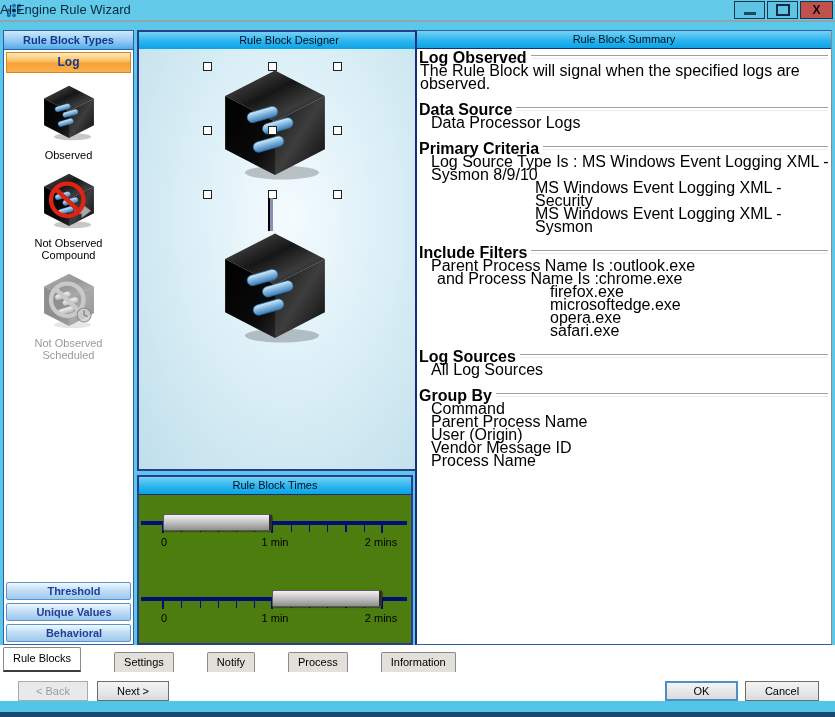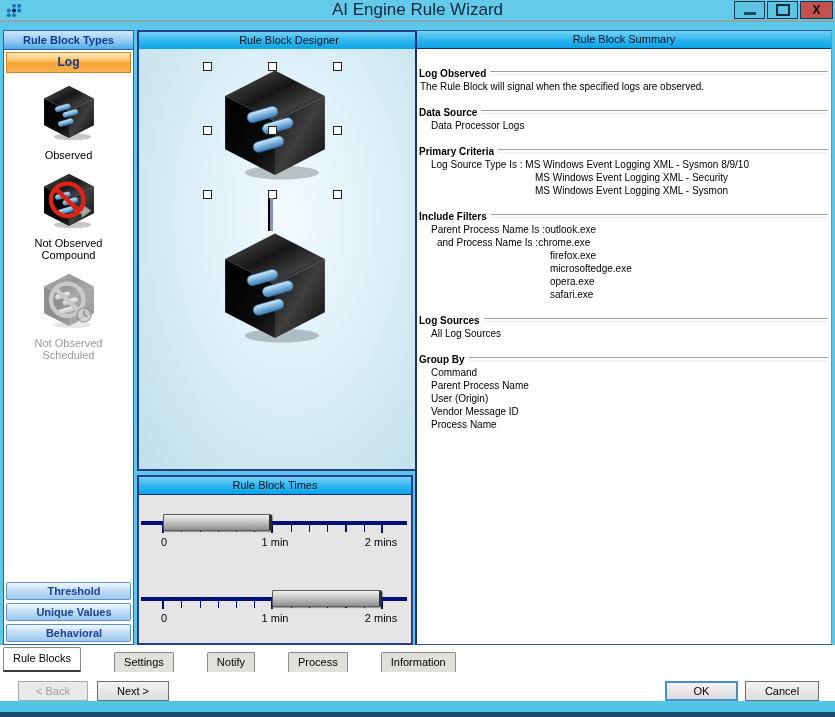--- a/index.html
+++ b/index.html
@@ -2,22 +2,22 @@
 <html><head>
 <meta charset="utf-8">
 <style>
   html,body{margin:0;padding:0;background:#333;}
   .window{position:relative;width:835px;height:717px;background:#5BC8E9;
           font-family:"Liberation Sans",sans-serif;overflow:hidden;}
   
   .titlebar{position:absolute;left:0;top:0;width:835px;height:20px;background:#63CAE9;
             border-bottom:2px solid #93A3AA;}
   .app-logo{position:absolute;left:4px;top:2px;width:20px;height:17px;}
-  .win-title{position:absolute;left:0;right:0;top:0;height:20px;text-align:center;
-             font-size:17px;line-height:20px;color:#06283E;}
+  .win-title{position:absolute;left:0;right:0;top:0;height:20px;text-align:left;
+             font-size:13px;line-height:20px;color:#06283E;}
   .winbtns{position:absolute;right:2px;top:1px;display:flex;gap:2px;}
   .wbtn{width:31px;height:18px;border:1px solid #14364F;box-sizing:border-box;
         display:flex;align-items:center;justify-content:center;background:#5FC4E4;cursor:default;}
   .wbtn.close{width:33px;background:#C0514D;color:#120A0A;font-weight:bold;font-size:12px;}
   .glyph-min{width:12px;height:3px;background:#1C4A60;margin-top:6px;}
   .glyph-max{width:10px;height:8px;border:2px solid #102B42;}
   
   .hdr-cyan{height:17px;background:linear-gradient(180deg,#74D2F5 0%,#2DB4EE 55%,#0AA4E6 100%);
             border-bottom:1px solid #1B2C7C;color:#012;font-size:11px;
             text-align:center;line-height:17px;}
@@ -43,34 +43,34 @@
   .panel-designer{position:absolute;left:137px;top:30px;width:304px;height:441px;
                   border:2px solid #2B3C8C;box-sizing:border-box;background:#fff;}
   .canvas{position:absolute;left:0;right:0;top:17px;bottom:0;
           background:radial-gradient(ellipse at 50% 40%,#F4FBFE 0%,#DFF1F8 40%,#BFDFEA 100%);}
   .hdl{position:absolute;width:9px;height:9px;background:#fff;border:1px solid #222;box-sizing:border-box;}
   .cube{position:absolute;width:116px;height:116px;}
   .connector{position:absolute;left:129px;top:149px;width:2px;height:33px;background:#000;
              border-right:3px solid #8890B4;}
   
   .panel-times{position:absolute;left:137px;top:475px;width:276px;height:170px;
-               border:2px solid #2B3C8C;box-sizing:border-box;background:#e5e5e5;}
+               border:2px solid #2B3C8C;box-sizing:border-box;background:#4d7c0f;}
   .track{position:absolute;left:2px;width:266px;height:4px;background:#000F78;}
   .range-bar{position:absolute;height:17px;background:linear-gradient(180deg,#F2F2F2 0%,#C6C6C6 45%,#8E8E8E 100%);
              border:1px solid #5A5A5A;border-right:3px solid #2E2E2E;border-radius:2px;
              box-shadow:1px 1px 1px rgba(0,0,0,.35);box-sizing:border-box;cursor:pointer;}
   .ticks{position:absolute;height:8px;width:221px;
          background:repeating-linear-gradient(90deg,#000F78 0 1px,transparent 1px 18.25px);}
   .majtick{position:absolute;width:2px;height:12px;background:#000F78;}
   .slab{position:absolute;font-size:11px;color:#000;transform:translateX(-50%);white-space:nowrap;}
   
   .panel-summary{position:absolute;left:415px;top:30px;width:417px;height:615px;background:#fff;
                  border:1px solid #2E5FA3;border-left:2px solid #1B2C7C;border-right:1px solid #8A8A8A;
                  box-sizing:border-box;}
-  .summary-body{padding:17px 2px 0 2px;font-size:10px;line-height:13px;color:#000;}
+  .summary-body{padding:1px 2px 0 2px;font-size:16px;line-height:13px;color:#000;}
   .section{margin-bottom:12px;}
   .sec-head{display:flex;align-items:center;font-weight:bold;height:14px;}
   .sec-head .rule{flex:1;height:2px;border-top:1px solid #A0A0A0;border-bottom:1px solid #ECECEC;
                   margin-left:4px;margin-right:1px;}
   .ind0{padding-left:1px;} .ind1{padding-left:12px;} .ind2{padding-left:18px;}
   .ind3{padding-left:116px;} .ind4{padding-left:131px;}
   
   .bottom{position:absolute;left:0;top:645px;width:835px;height:56px;background:#fff;}
   .tabs{position:absolute;left:3px;top:2px;display:flex;align-items:flex-end;gap:31px;}
   .tab{height:19px;padding:0 9px;background:#E2E0DA;border:1px solid #8A8A8A;border-bottom:none;

